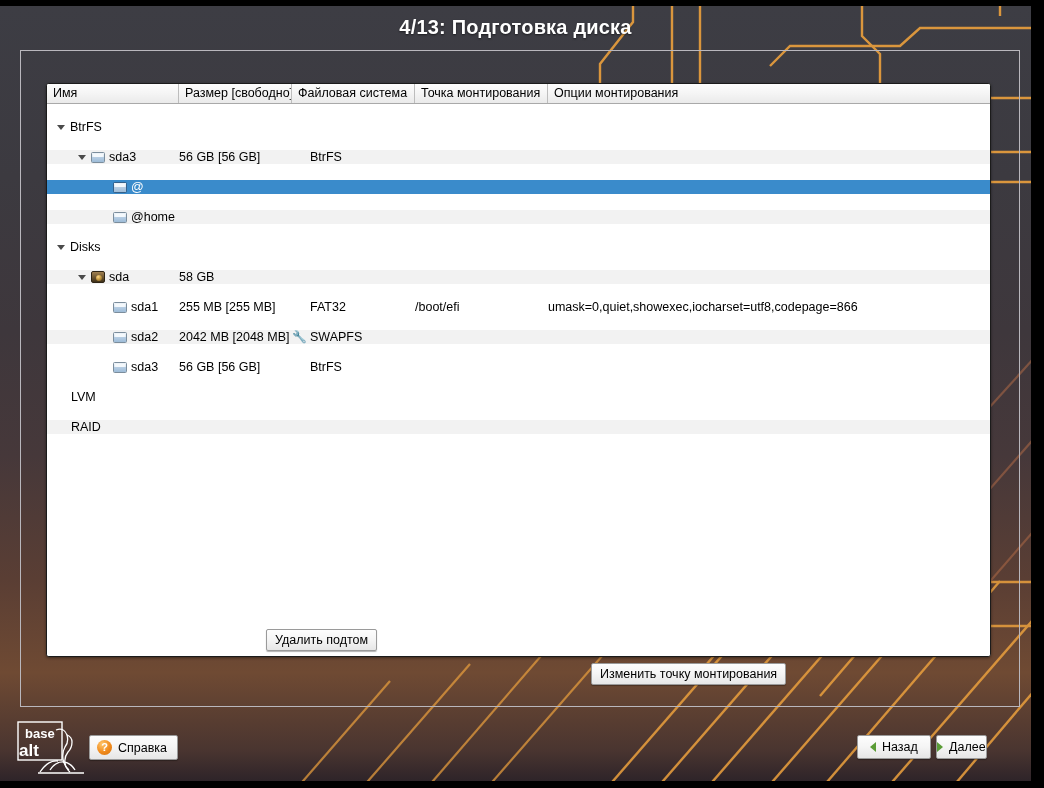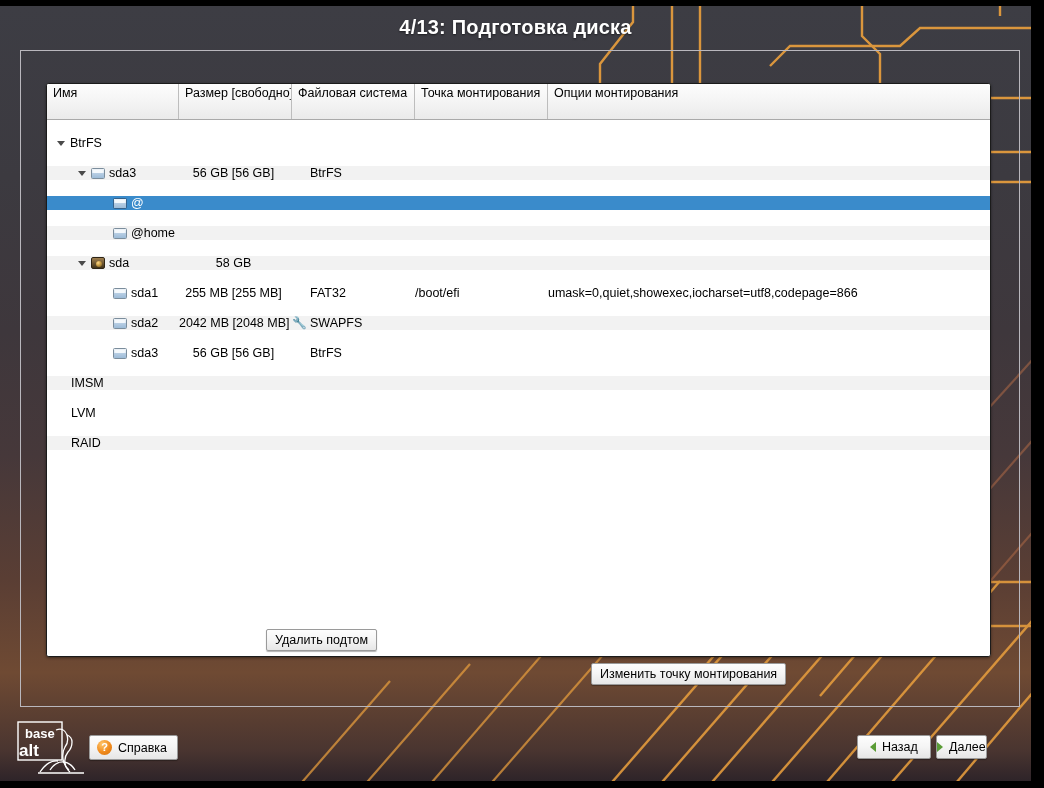--- a/index.html
+++ b/index.html
@@ -57,21 +57,21 @@
     width:945px; height:574px;
     background:#ffffff;
     border:1px solid #1b1b1b;
     border-radius:3px;
     overflow:hidden;
     z-index: 6;
     box-shadow: 0 1px 3px rgba(0,0,0,.45);
   }
 
   
-  .thead { display:flex; height:36px;
+  .thead { display:flex; height:20px;
     background: linear-gradient(180deg,#fdfdfd 0%, #f3f3f3 52%, #e9e9e9 100%);
     border-bottom:1px solid #a9a9a9; }
   .th {
     font-size:12.5px; color:#000; line-height:19px;
     padding-left:6px; border-right:1px solid #bdbdbd;
     white-space:nowrap; overflow:hidden;
     background: linear-gradient(180deg,#fdfdfd 0%, #f4f4f4 52%, #eaeaea 100%);
   }
   .th.c0 { width:132px; }
   .th.c1 { width:113px; }
@@ -84,21 +84,21 @@
   .row {
     display:flex; align-items:center; height:14px;
     font-size:12.5px; color:#000; white-space:nowrap;margin-top:16px;
   }
   .row.alt { background:#f2f2f2; }
   .row.sel { background:#3a8bcb; color:#ffffff; }
   .row.sel .cell { color:#ffffff; }
 
   .cell { overflow:hidden; padding-right:4px; }
   .cell.c0 { width:132px; display:flex; align-items:center; }
-  .cell.c1 { width:113px;text-align:center; }
+  .cell.c1 { width:113px; }
   .cell.c2 { width:123px; display:flex; align-items:center; }
   .cell.c3 { width:133px; }
   .cell.c4 { flex:1; }
 
   
   .ind { display:inline-block; flex:0 0 auto; }
   .arrow {
     width:0;height:0;flex:0 0 auto;
     border-left:4.5px solid transparent;
     border-right:4.5px solid transparent;
@@ -286,20 +286,33 @@
             <span class="ic-part"></span>
             <span>@home</span>
           </div>
           <div class="cell c1"></div>
           <div class="cell c2">
             <span></span>
           </div>
           <div class="cell c3"></div>
           <div class="cell c4"></div>
         </div>
+        <div class="row">
+          <div class="cell c0">
+            <span class="ind" style="width: 10px;"></span>
+            <span class="arrow"></span>
+            <span>Disks</span>
+          </div>
+          <div class="cell c1"></div>
+          <div class="cell c2">
+            <span></span>
+          </div>
+          <div class="cell c3"></div>
+          <div class="cell c4"></div>
+        </div>
         <div class="row alt">
           <div class="cell c0">
             <span class="ind" style="width: 31px;"></span>
             <span class="arrow"></span>
             <span class="ic-disk"></span>
             <span>sda</span>
           </div>
           <div class="cell c1">58 GB</div>
           <div class="cell c2">
             <span></span>
@@ -341,33 +354,20 @@
           <div class="cell c0">
             <span class="ind" style="width: 52px;"></span>
             <span class="arrow blank"></span>
             <span class="ic-part"></span>
             <span>sda3</span>
           </div>
           <div class="cell c1">56 GB [56 GB]</div>
           <div class="cell c2">
             <span class="ic-wrench blank"></span>
             <span>BtrFS</span>
-          </div>
-          <div class="cell c3"></div>
-          <div class="cell c4"></div>
-        </div>
-        <div class="row alt">
-          <div class="cell c0">
-            <span class="ind" style="width: 10px;"></span>
-            <span class="arrow blank"></span>
-            <span>IMSM</span>
-          </div>
-          <div class="cell c1"></div>
-          <div class="cell c2">
-            <span></span>
           </div>
           <div class="cell c3"></div>
           <div class="cell c4"></div>
         </div>
         <div class="row">
           <div class="cell c0">
             <span class="ind" style="width: 10px;"></span>
             <span class="arrow blank"></span>
             <span>LVM</span>
           </div>

